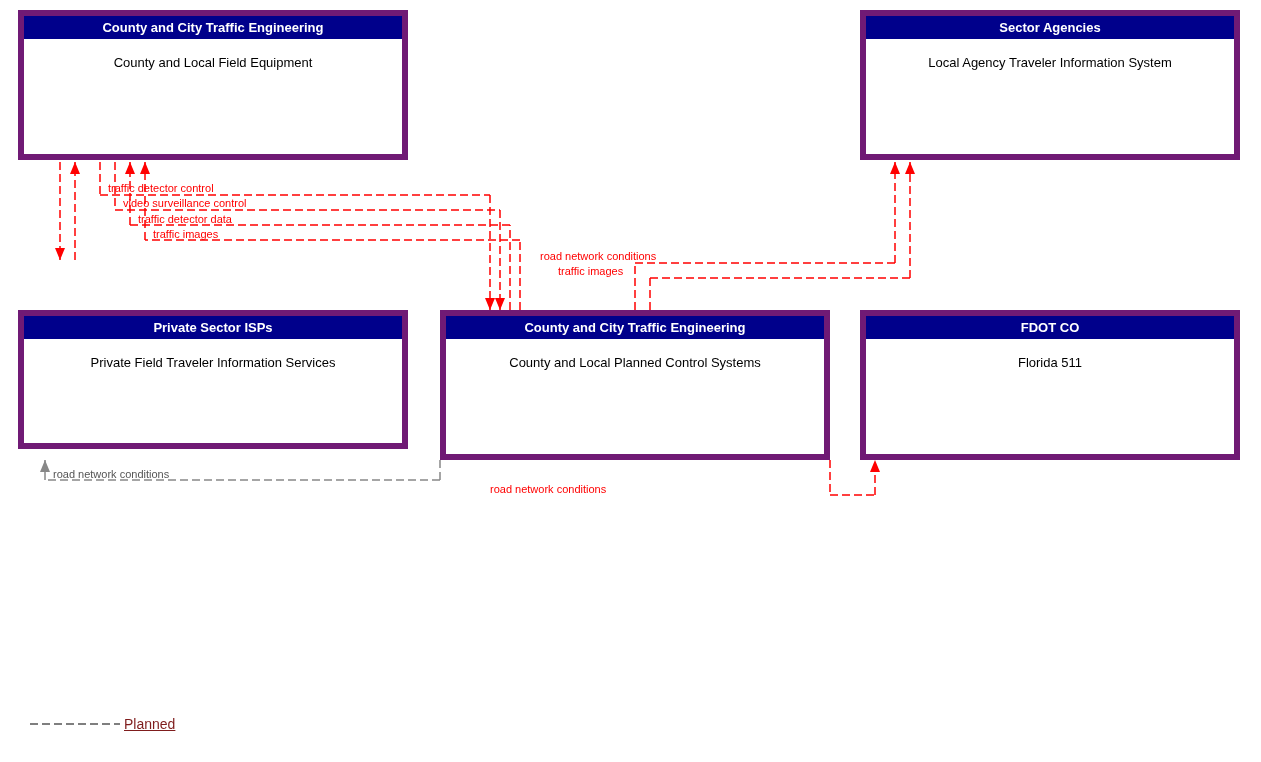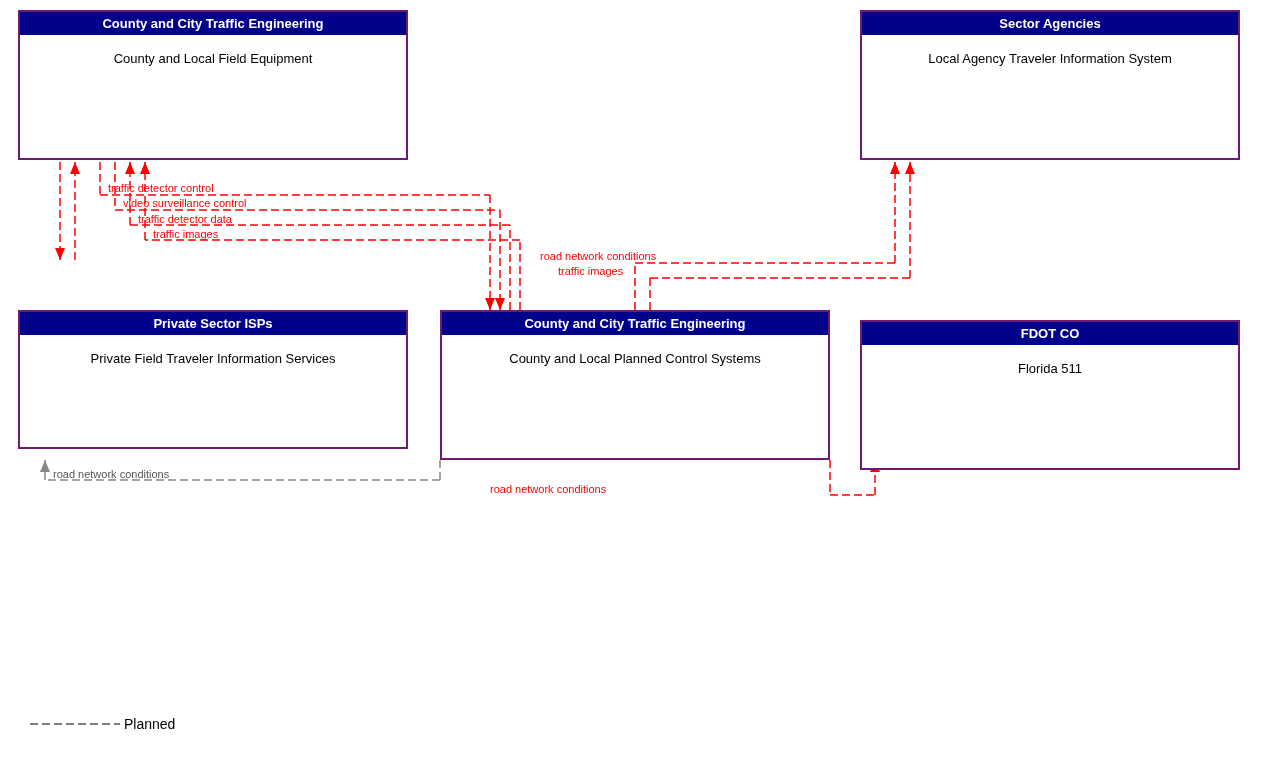--- a/index.html
+++ b/index.html
@@ -11,21 +11,21 @@
       position: relative;
       overflow: hidden;
     }
     .diagram-container {
       position: relative;
       width: 1261px;
       height: 762px;
     }
     .node {
       position: absolute;
-      border: 2px solid #701a75;
+      border: 6px solid #701a75;
       background: #ffffff;
     }
     .node-header {
       background: #00008B;
       color: #ffffff;
       font-weight: bold;
       font-size: 13px;
       text-align: center;
       padding: 4px 8px;
     }
@@ -133,27 +133,27 @@
   <div class="node" style="left:18px; top:310px; width:390px; height:139px;">
     <div class="node-header">Private Sector ISPs</div>
     <div class="node-body">Private Field Traveler Information Services</div>
   </div>
 
   <div class="node" style="left:440px; top:310px; width:390px; height:150px;">
     <div class="node-header">County and City Traffic Engineering</div>
     <div class="node-body">County and Local Planned Control Systems</div>
   </div>
 
-  <div class="node" style="left:860px; top:320px; width:380px; height:150px;">
+  <div class="node" style="left:860px; top:310px; width:380px; height:150px;">
     <div class="node-header">FDOT CO</div>
     <div class="node-body">Florida 511</div>
   </div>
 
   <div class="legend" style="bottom:30px; left:30px;">
     <div class="legend-line">
       <svg width="90" height="14">
         <line x1="0" y1="7" x2="90" y2="7" stroke="#555" stroke-width="1.5" stroke-dasharray="8,4"></line>
       </svg>
-      <span style="color: #000000; font-size: 14px;">Planned</span>
+      <span style="color: #7f1d1d; font-size: 14px; text-decoration: underline;">Planned</span>
     </div>
   </div>
 
 </div>
 
 </body></html>

